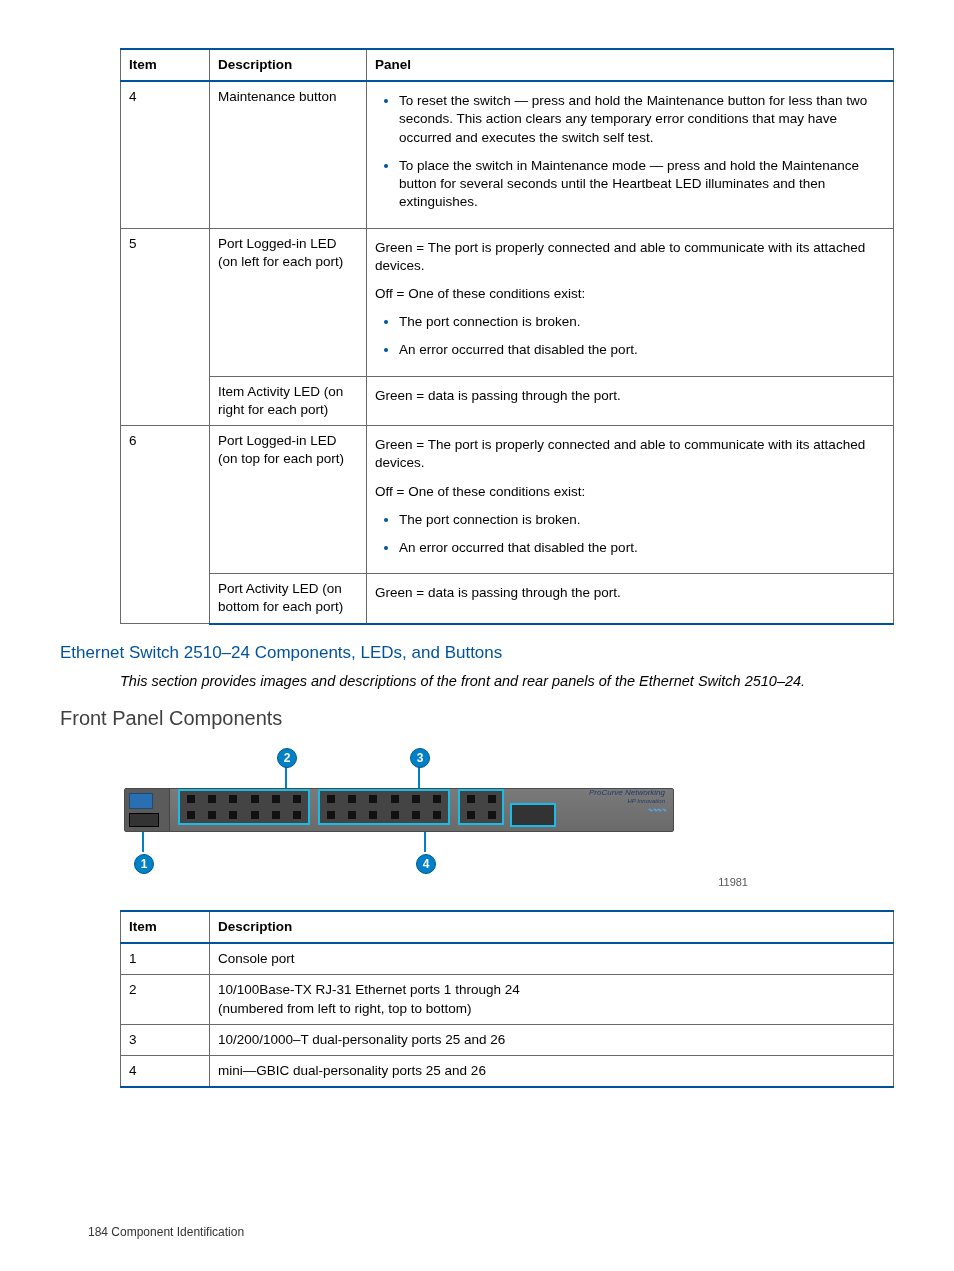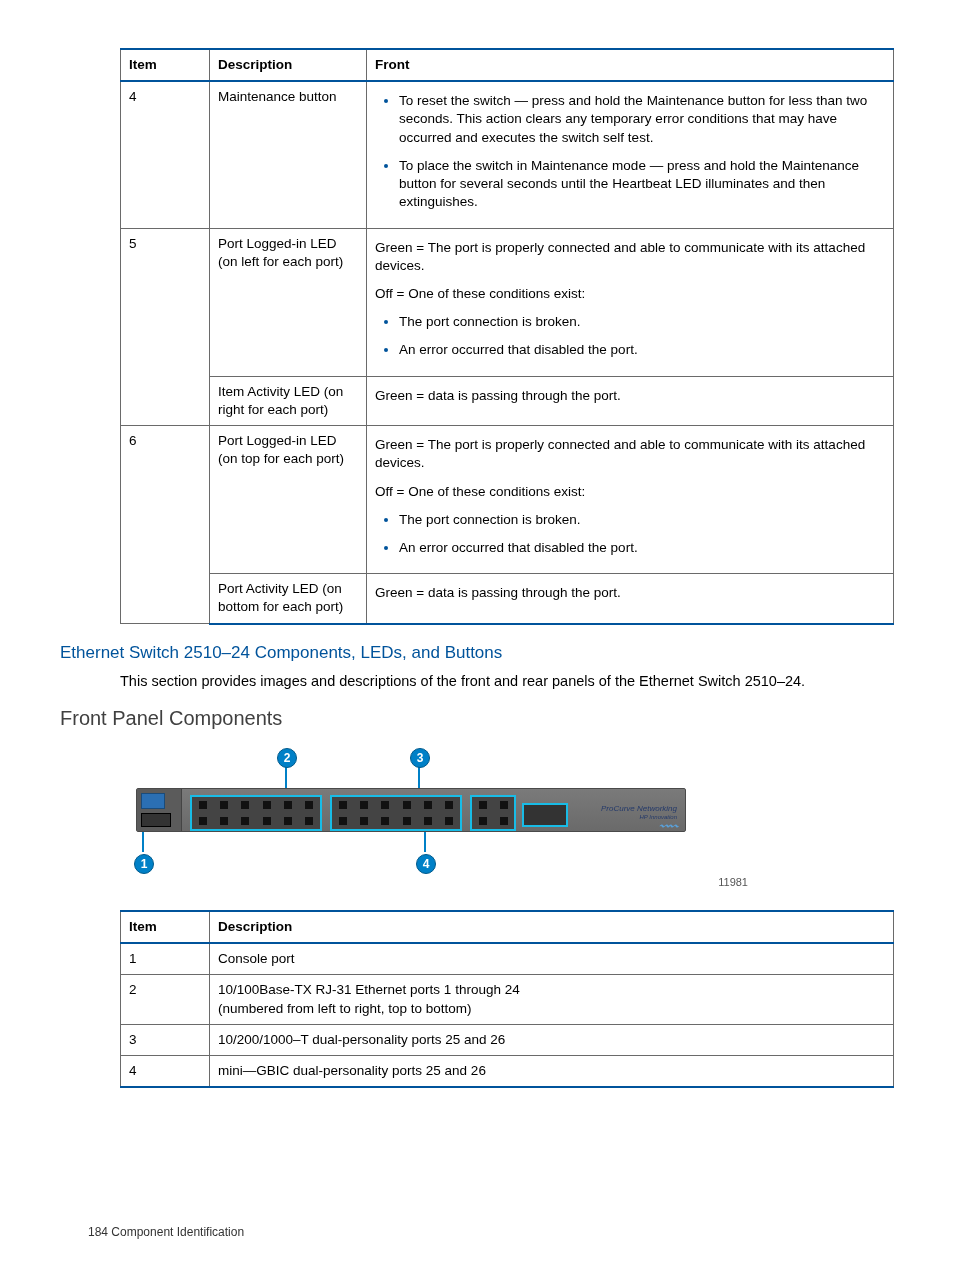--- a/index.html
+++ b/index.html
@@ -68,38 +68,39 @@
   h3.subsection {
     font-size: 20px;
     font-weight: 400;
     color: #404040;
     margin: 16px 0 12px -60px;
   }
   p.intro {
     font-size: 14.5px;
     line-height: 1.4;
     margin: 4px 0 12px 0;
+    font-style: italic;
   }
 
   
   .diagram-wrap {
     position: relative;
     margin: 8px 0 4px 0;
     width: 560px;
     height: 140px;
   }
   .switch-body {
     position: absolute;
-    top: 46px; left: 16px;
+    top: 46px; left: 4px;
     width: 548px; height: 42px;
     background: linear-gradient(#7a7a7a,#6a6a6a);
     border: 1px solid #4a4a4a;
     border-radius: 2px;
     display: flex;
-    align-items: flex-end;
+    align-items: flex-start;
   }
   .sw-left {
     width: 44px; height: 100%;
     background: #5b5b5b;
     border-right: 1px solid #444;
     position: relative;
   }
   .sw-left::before {
     content:"";
     position:absolute; left:4px; top:4px;
@@ -163,21 +164,21 @@
 <body>
 
 <div class="page">
   <div class="content">
 
     <table class="doc-table">
       <thead>
         <tr>
           <th class="col-item">Item</th>
           <th class="col-desc">Description</th>
-          <th>Front</th>
+          <th>Panel</th>
         </tr>
       </thead>
       <tbody>
         <tr>
           <td>4</td>
           <td>Maintenance button</td>
           <td>
             <ul>
               <li>To reset the switch — press and hold the Maintenance button for less than two seconds. This action clears any temporary error conditions that may have occurred and executes the switch self test.</li>
               <li>To place the switch in Maintenance mode — press and hold the Maintenance button for several seconds until the Heartbeat LED illuminates and then extinguishes.</li>

